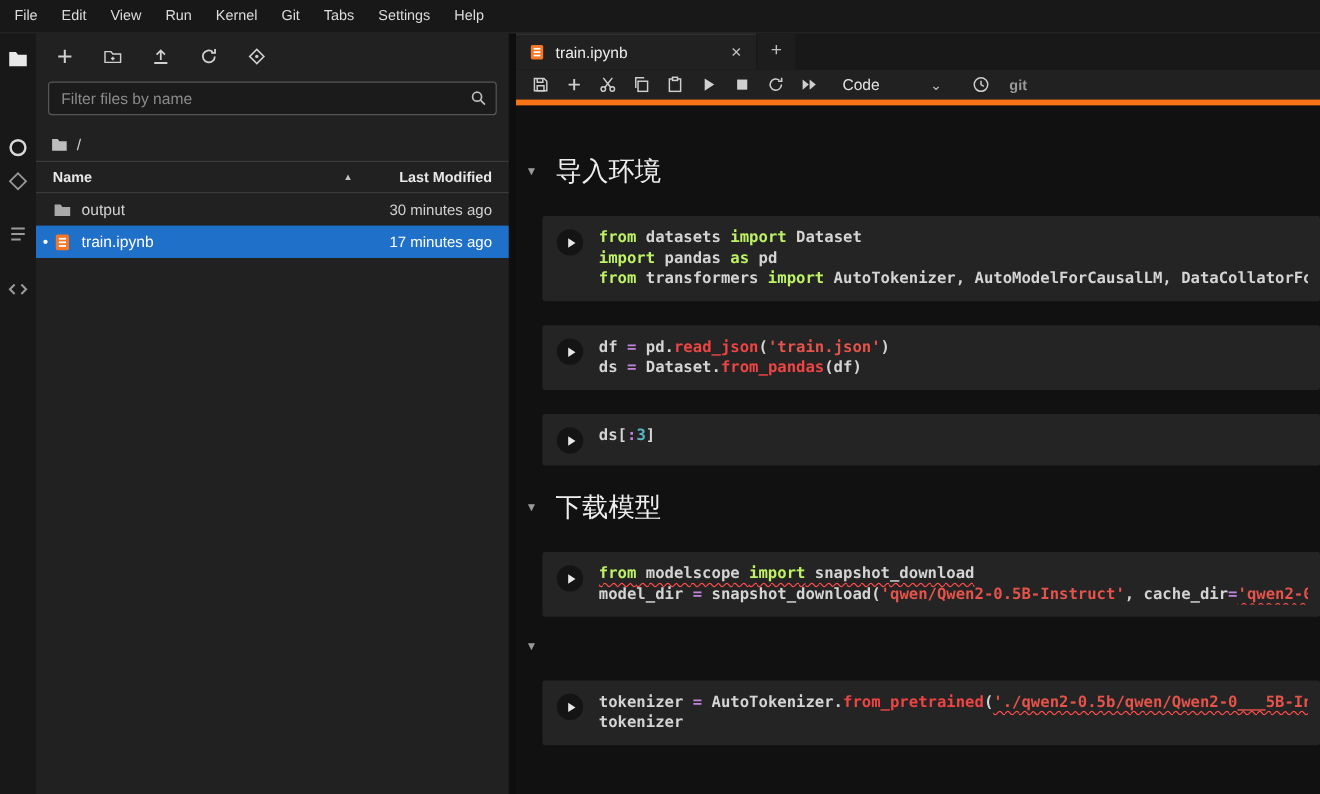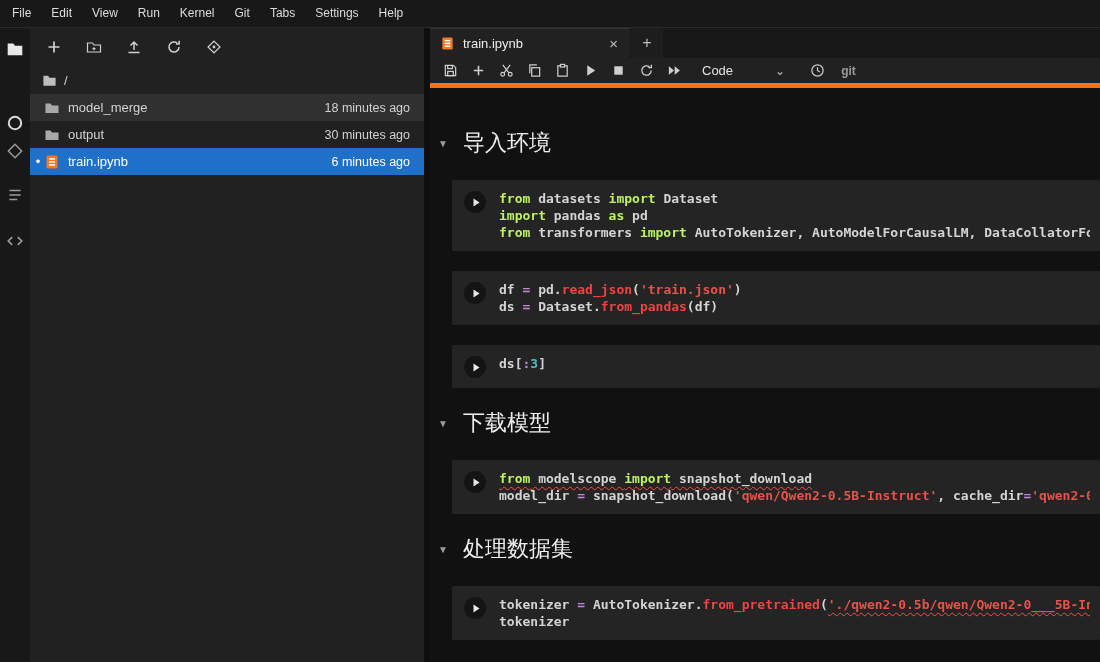--- a/index.html
+++ b/index.html
@@ -148,39 +148,45 @@
             <path d="M13.2 1.8v3.2H10"></path>
           </svg>
         </span>
         <span class="icn">
           <svg viewBox="0 0 16 16" fill="none" stroke="currentColor" stroke-width="1.3">
             <rect x="3.8" y="3.8" width="8.4" height="8.4" transform="rotate(45 8 8)"></rect>
             <circle cx="8" cy="8" r="1.4" fill="currentColor" stroke="none"></circle>
           </svg>
         </span>
       </div>
+    <div class="filter-wrap">
+      <input class="filter" type="text" placeholder="Filter files by name" style="">
+      <span class="icn search-ic">
+          <svg viewBox="0 0 16 16" fill="none" stroke="currentColor" stroke-width="1.5">
+            <circle cx="7" cy="7" r="4"></circle>
+            <path d="M10 10l4 4"></path>
+          </svg>
+        </span>
+    </div>
     <div class="breadcrumb">
       <span class="icn bc-ic">
           <svg viewBox="0 0 16 16">
             <path d="M1.5 3h5L8 5h6.5v8.5h-13z" fill="currentColor"></path>
           </svg>
         </span>
       <span>/</span>
     </div>
+    <div class="fb-header">
+      <div class="col-name">
+        <span>Name</span>
+        <span class="sort-caret">▲</span>
+      </div>
+      <div class="col-mod">Last Modified</div>
+    </div>
     <div class="flist">
-        <div class="frow hover">
-          <span class="dot"></span>
-          <span class="icn ficon">
-            <svg viewBox="0 0 16 16">
-              <path d="M1.5 3.5h5L8 5.5h6.5V13h-13z" fill="currentColor"></path>
-            </svg>
-          </span>
-          <span class="fname">model_merge</span>
-          <span class="ftime">18 minutes ago</span>
-        </div>
         <div class="frow">
           <span class="dot"></span>
           <span class="icn ficon">
             <svg viewBox="0 0 16 16">
               <path d="M1.5 3.5h5L8 5.5h6.5V13h-13z" fill="currentColor"></path>
             </svg>
           </span>
           <span class="fname">output</span>
           <span class="ftime">30 minutes ago</span>
         </div>
@@ -188,21 +194,21 @@
           <span class="dot">•</span>
           <span class="icn ficon">
             <svg viewBox="0 0 16 16">
               <rect x="2.5" y="1.5" width="11" height="13" rx="1.5" fill="#f37726"></rect>
               <rect x="5" y="4.2" width="6" height="1.5" fill="#fff"></rect>
               <rect x="5" y="7.2" width="6" height="1.5" fill="#fff"></rect>
               <rect x="5" y="10.2" width="6" height="1.5" fill="#fff"></rect>
             </svg>
           </span>
           <span class="fname">train.ipynb</span>
-          <span class="ftime">6 minutes ago</span>
+          <span class="ftime">17 minutes ago</span>
         </div>
       </div>
   </div>
 
   <div class="main">
     <div class="tabbar">
       <div class="tab">
         <span class="icn tabicn">
             <svg viewBox="0 0 16 16">
               <rect x="2.5" y="1.5" width="11" height="13" rx="1.5" fill="#f37726"></rect>
@@ -340,21 +346,20 @@
         <div class="code-cell">
           <div class="run-ind">
             <svg viewBox="0 0 16 16">
               <path d="M5.5 3.2v9.6l7.5-4.8z" fill="#e8e8e8"></path>
             </svg>
           </div>
           <div class="code-lines"><div class="cl"><span class="tk-kw err">from</span><span class="tk-pl err"> modelscope </span><span class="tk-kw err">import</span><span class="tk-pl err"> snapshot_download</span></div><div class="cl"><span class="tk-pl">model_dir </span><span class="tk-op">=</span><span class="tk-pl"> snapshot_download(</span><span class="tk-str">'qwen/Qwen2-0.5B-Instruct'</span><span class="tk-pl">, cache_dir</span><span class="tk-op">=</span><span class="tk-str err">'qwen2-0.5b/'</span></div></div>
         </div>
         <div class="md-heading">
           <span class="collapser">▼</span>
-          <span class="md-h1">处理数据集</span>
         </div>
         <div class="code-cell">
           <div class="run-ind">
             <svg viewBox="0 0 16 16">
               <path d="M5.5 3.2v9.6l7.5-4.8z" fill="#e8e8e8"></path>
             </svg>
           </div>
           <div class="code-lines"><div class="cl"><span class="tk-pl">tokenizer </span><span class="tk-op">=</span><span class="tk-pl"> AutoTokenizer.</span><span class="tk-fn">from_pretrained</span><span class="tk-pl">(</span><span class="tk-str err">'./qwen2-0.5b/qwen/Qwen2-0___5B-Instruct/'</span></div><div class="cl"><span class="tk-pl">tokenizer</span></div></div>
         </div>
       </div>

